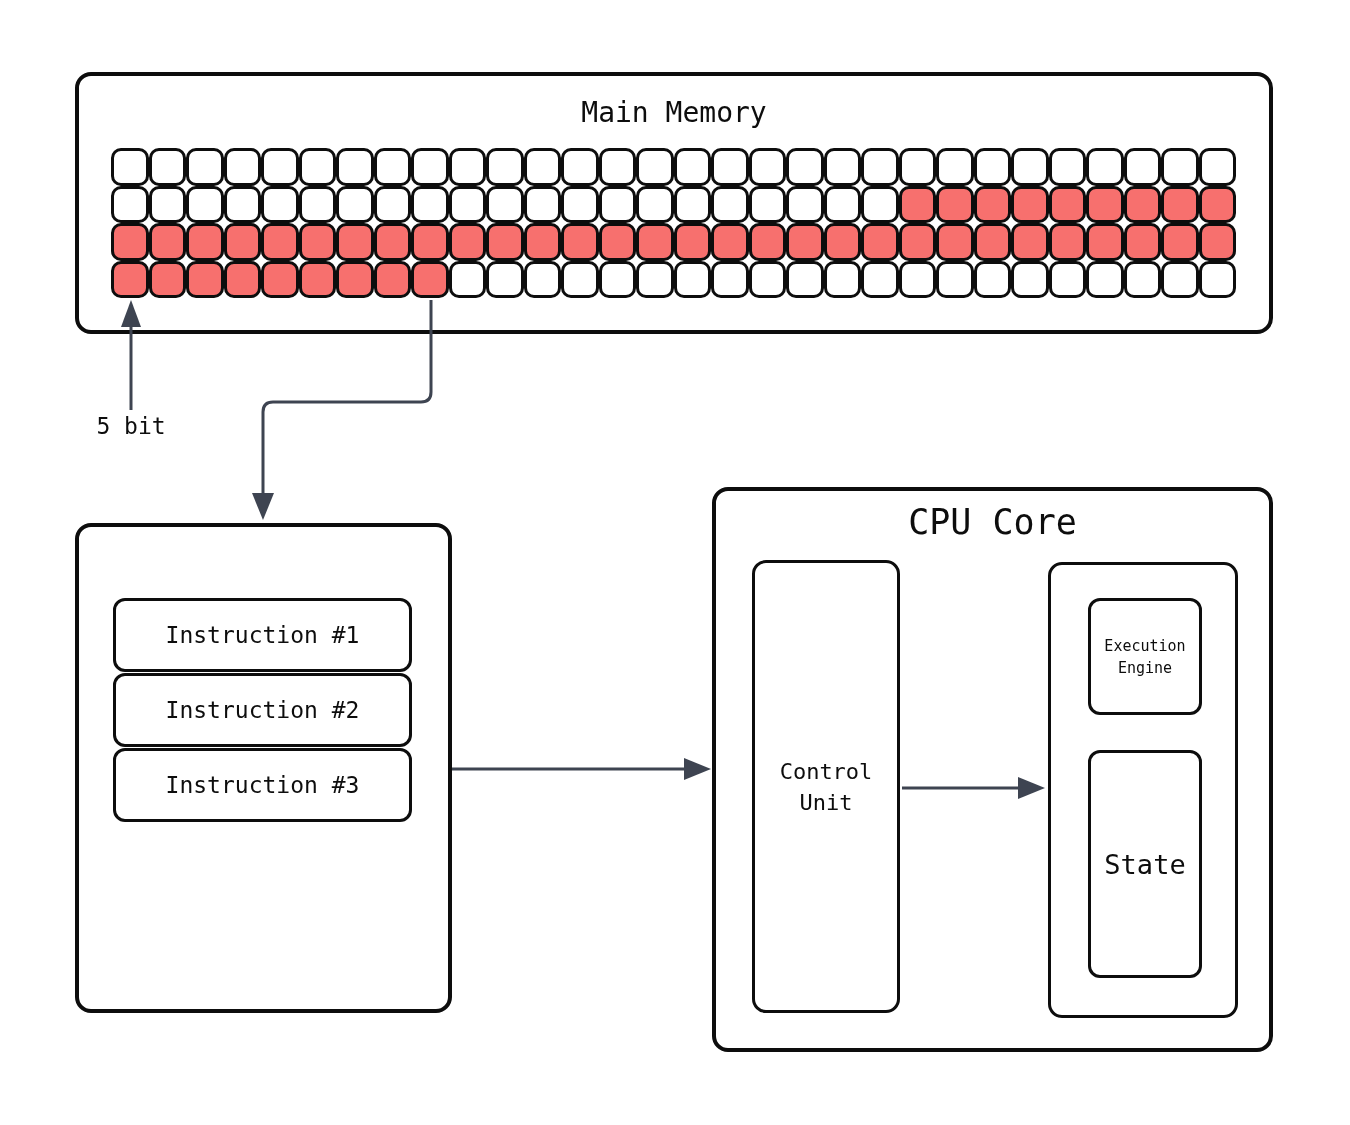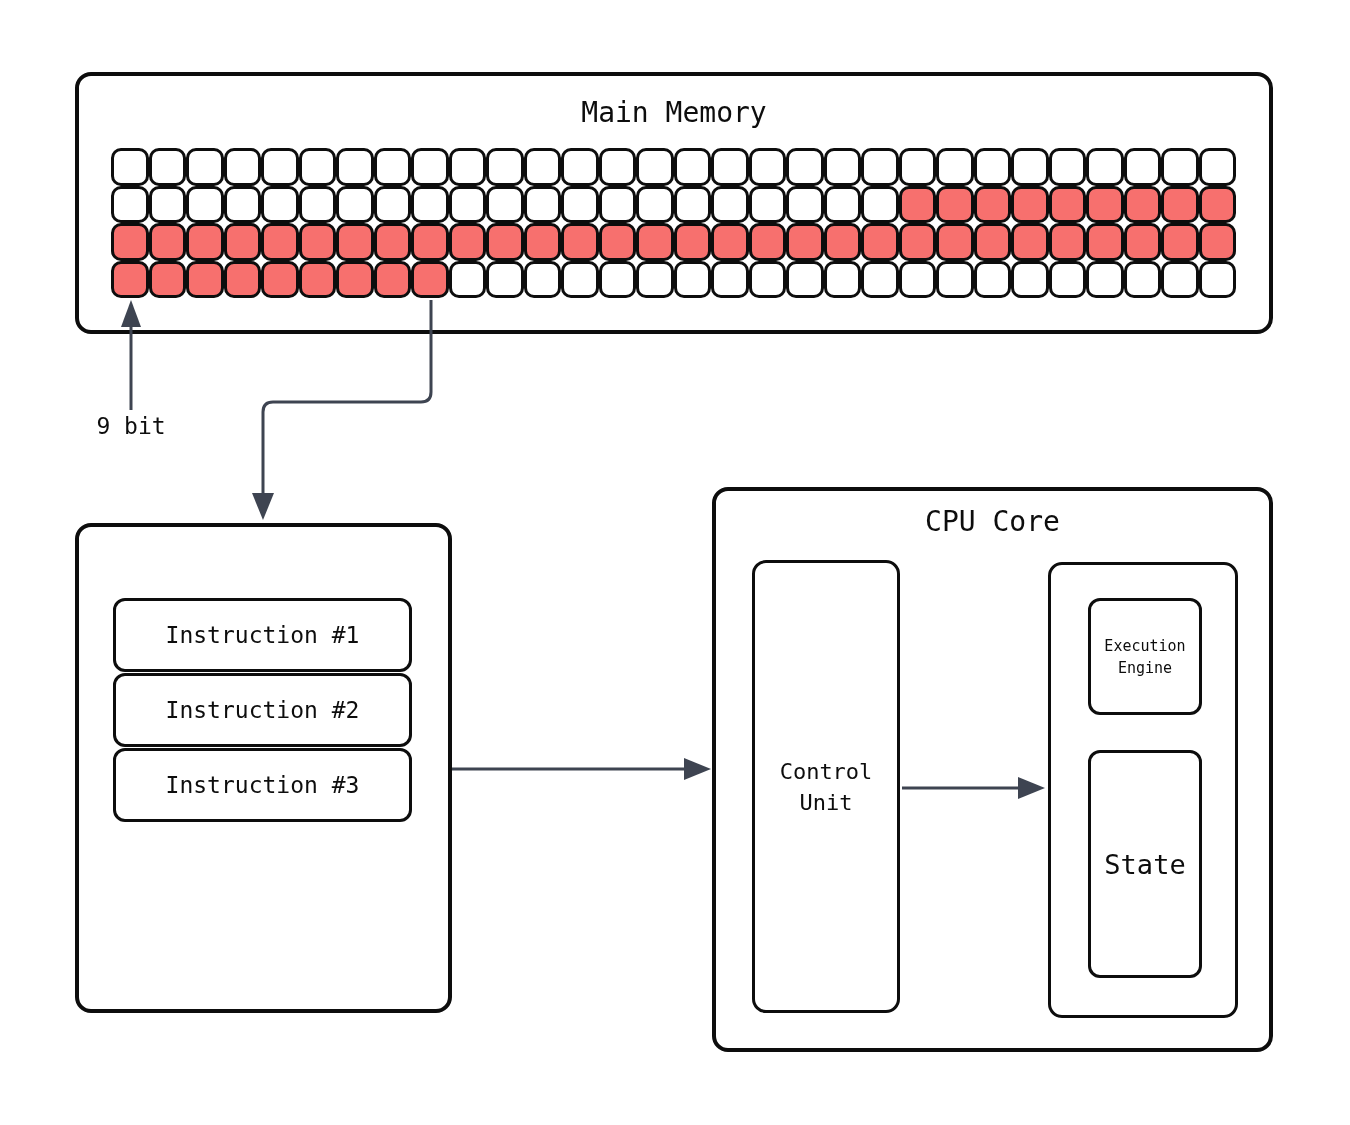--- a/index.html
+++ b/index.html
@@ -45,21 +45,21 @@
   #instruction-list { position: absolute; left: 34px; top: 71px; width: 299px; }
   .instruction {
     width: 299px; height: 74px; margin-bottom: 1px;
     border: 3px solid var(--outline); border-radius: 12px;
     display: flex; align-items: center; justify-content: center;
     font-size: 23px; background:#fff;
   }
 
   
   #cpu-box   { left: 712px; top: 487px; width: 561px; height: 565px; }
-  #cpu-title { top: 10px; font-size: 28px; line-height: 42px; }
+  #cpu-title { top: 10px; font-size: 35px; line-height: 42px; }
   #control-unit {
     position: absolute; left: 36px; top: 69px; width: 148px; height: 453px;
     border: 3px solid var(--outline); border-radius: 14px;
     display: flex; flex-direction: column; align-items: center; justify-content: center;
     font-size: 22px; line-height: 31px; text-align: center; background:#fff;
   }
   #engine-container {
     position: absolute; left: 332px; top: 71px; width: 190px; height: 456px;
     border: 3px solid var(--outline); border-radius: 14px; background:#fff;
   }
@@ -200,21 +200,21 @@
       <div class="bit" style="background: rgb(255, 255, 255);"></div>
       <div class="bit" style="background: rgb(255, 255, 255);"></div>
       <div class="bit" style="background: rgb(255, 255, 255);"></div>
       <div class="bit" style="background: rgb(255, 255, 255);"></div>
       <div class="bit" style="background: rgb(255, 255, 255);"></div>
       <div class="bit" style="background: rgb(255, 255, 255);"></div>
       <div class="bit" style="background: rgb(255, 255, 255);"></div>
     </div>
 </div>
 
-<div class="abs" id="bit-label">9 bit</div>
+<div class="abs" id="bit-label">5 bit</div>
 
 <div class="box" id="program-box">
   <div id="instruction-list">
       <div class="instruction">Instruction #1</div>
       <div class="instruction">Instruction #2</div>
       <div class="instruction">Instruction #3</div>
     </div>
 </div>
 
 <div class="box" id="cpu-box">

